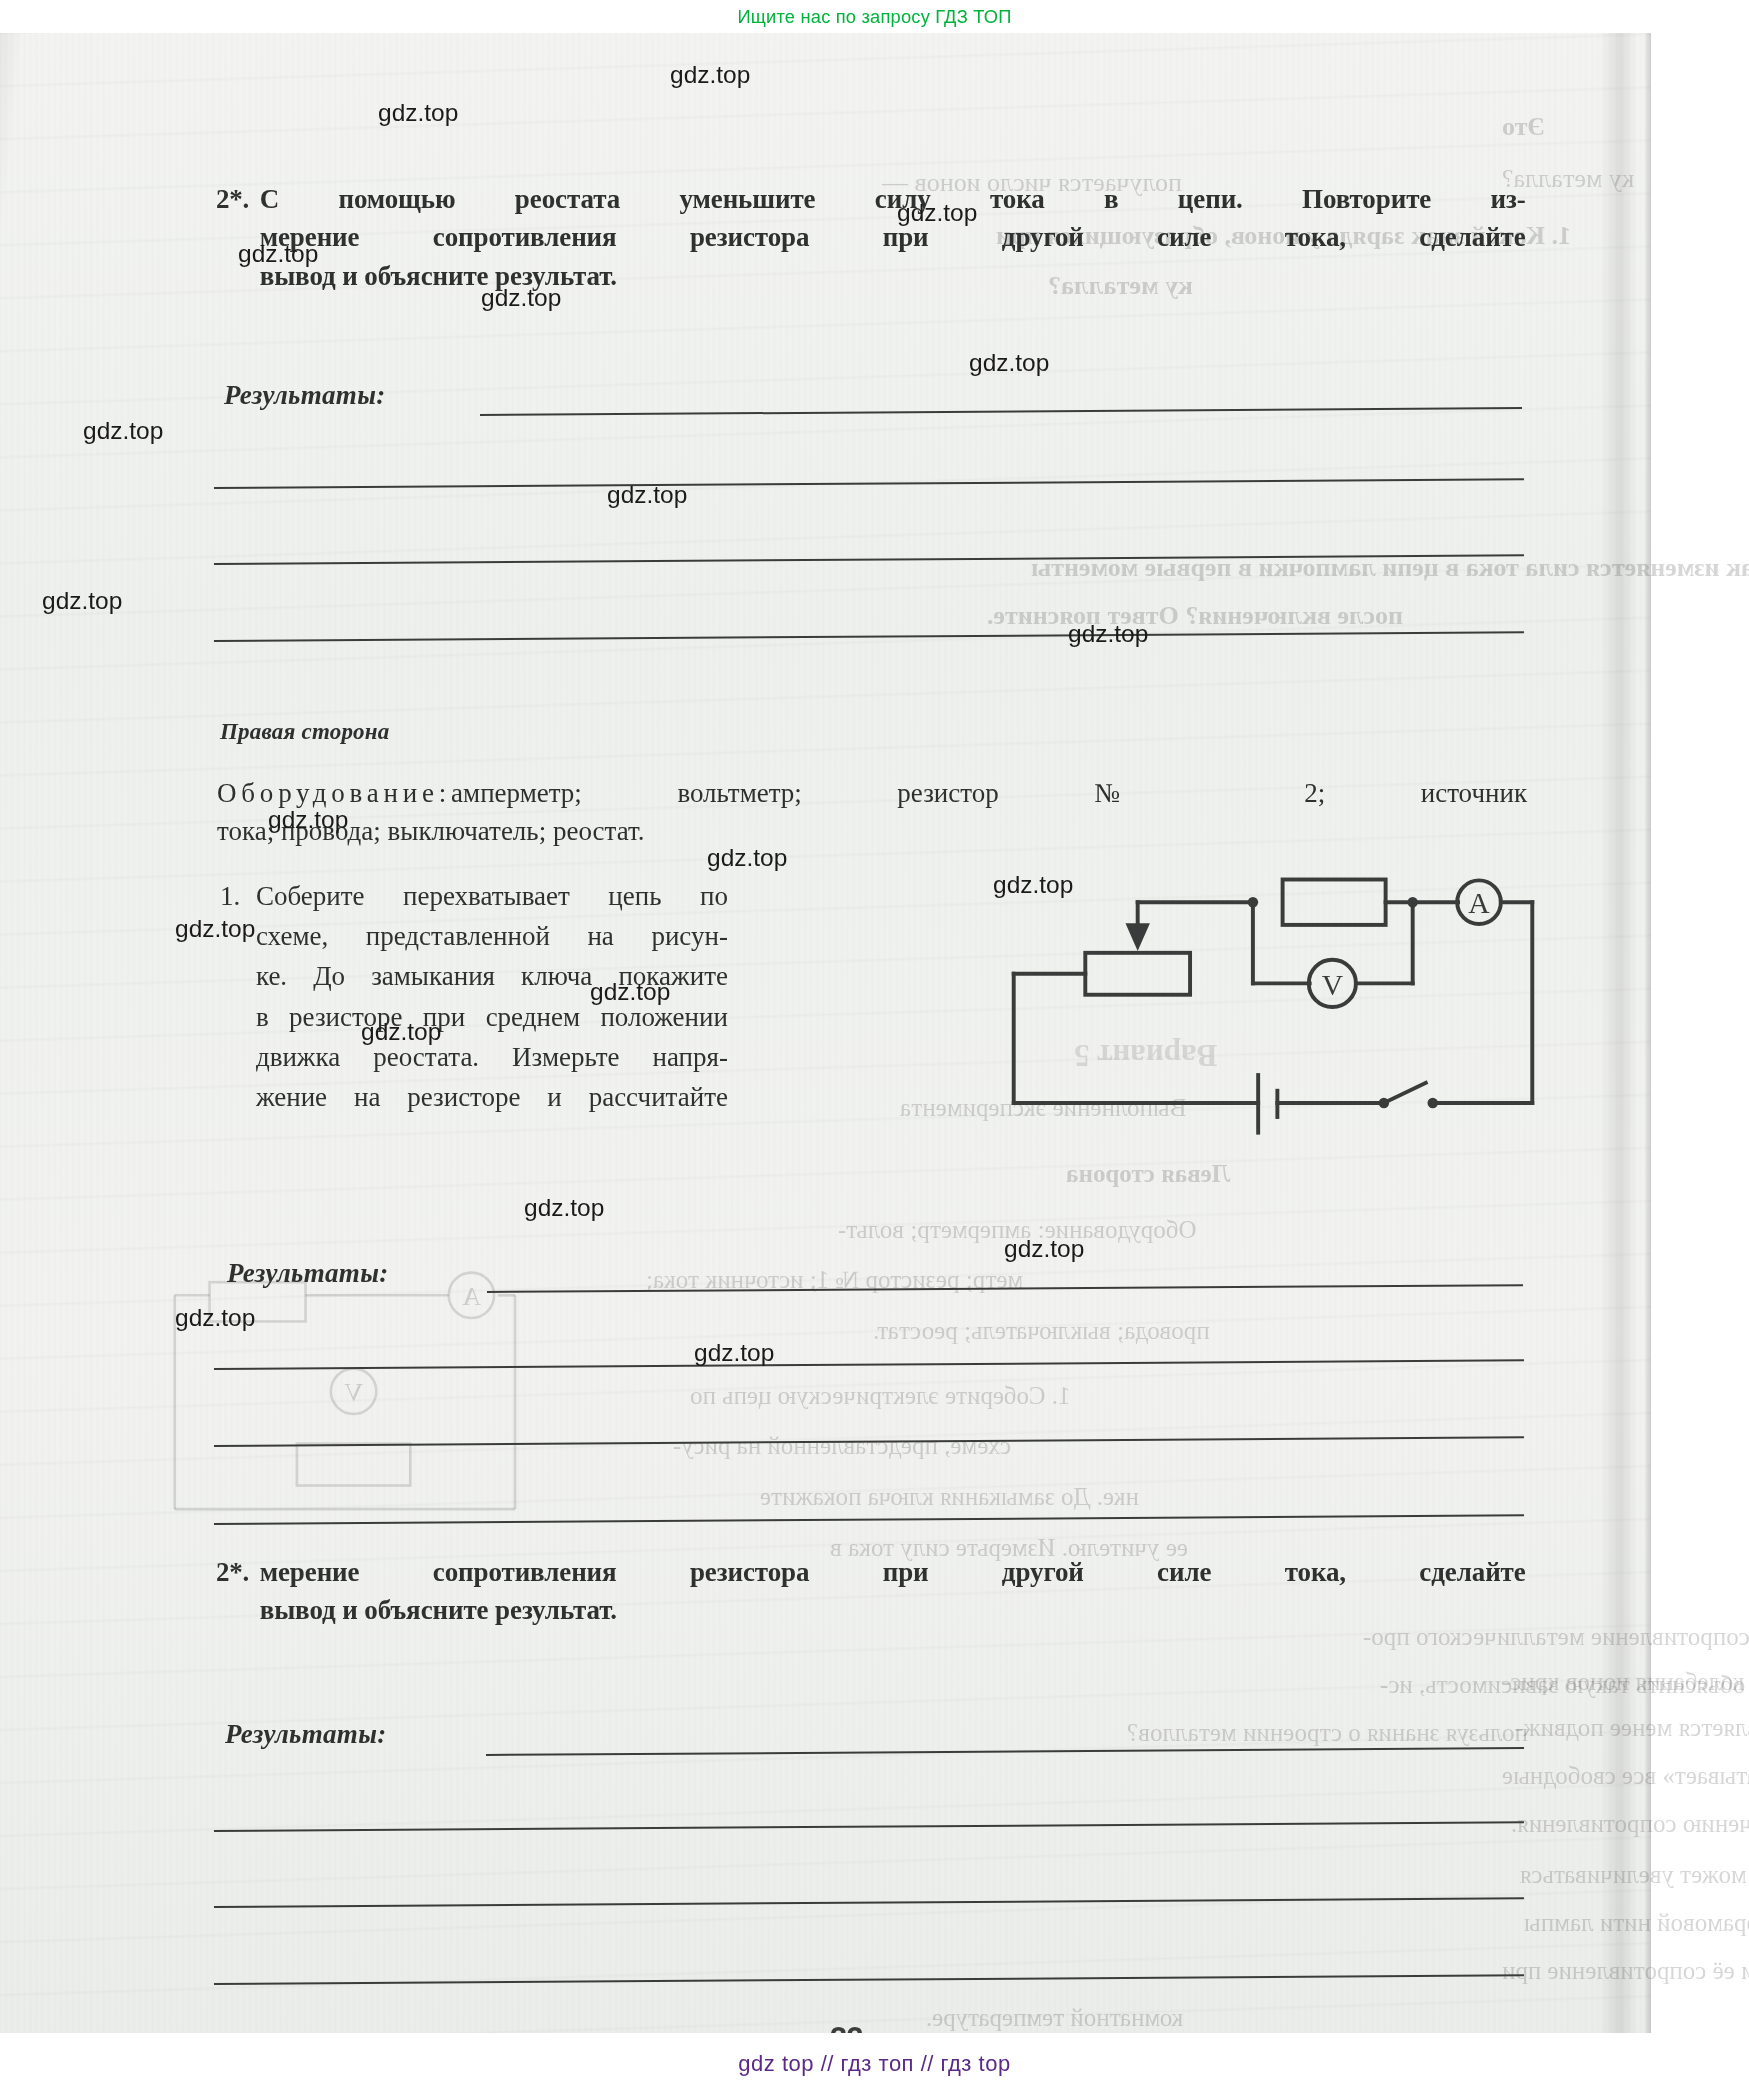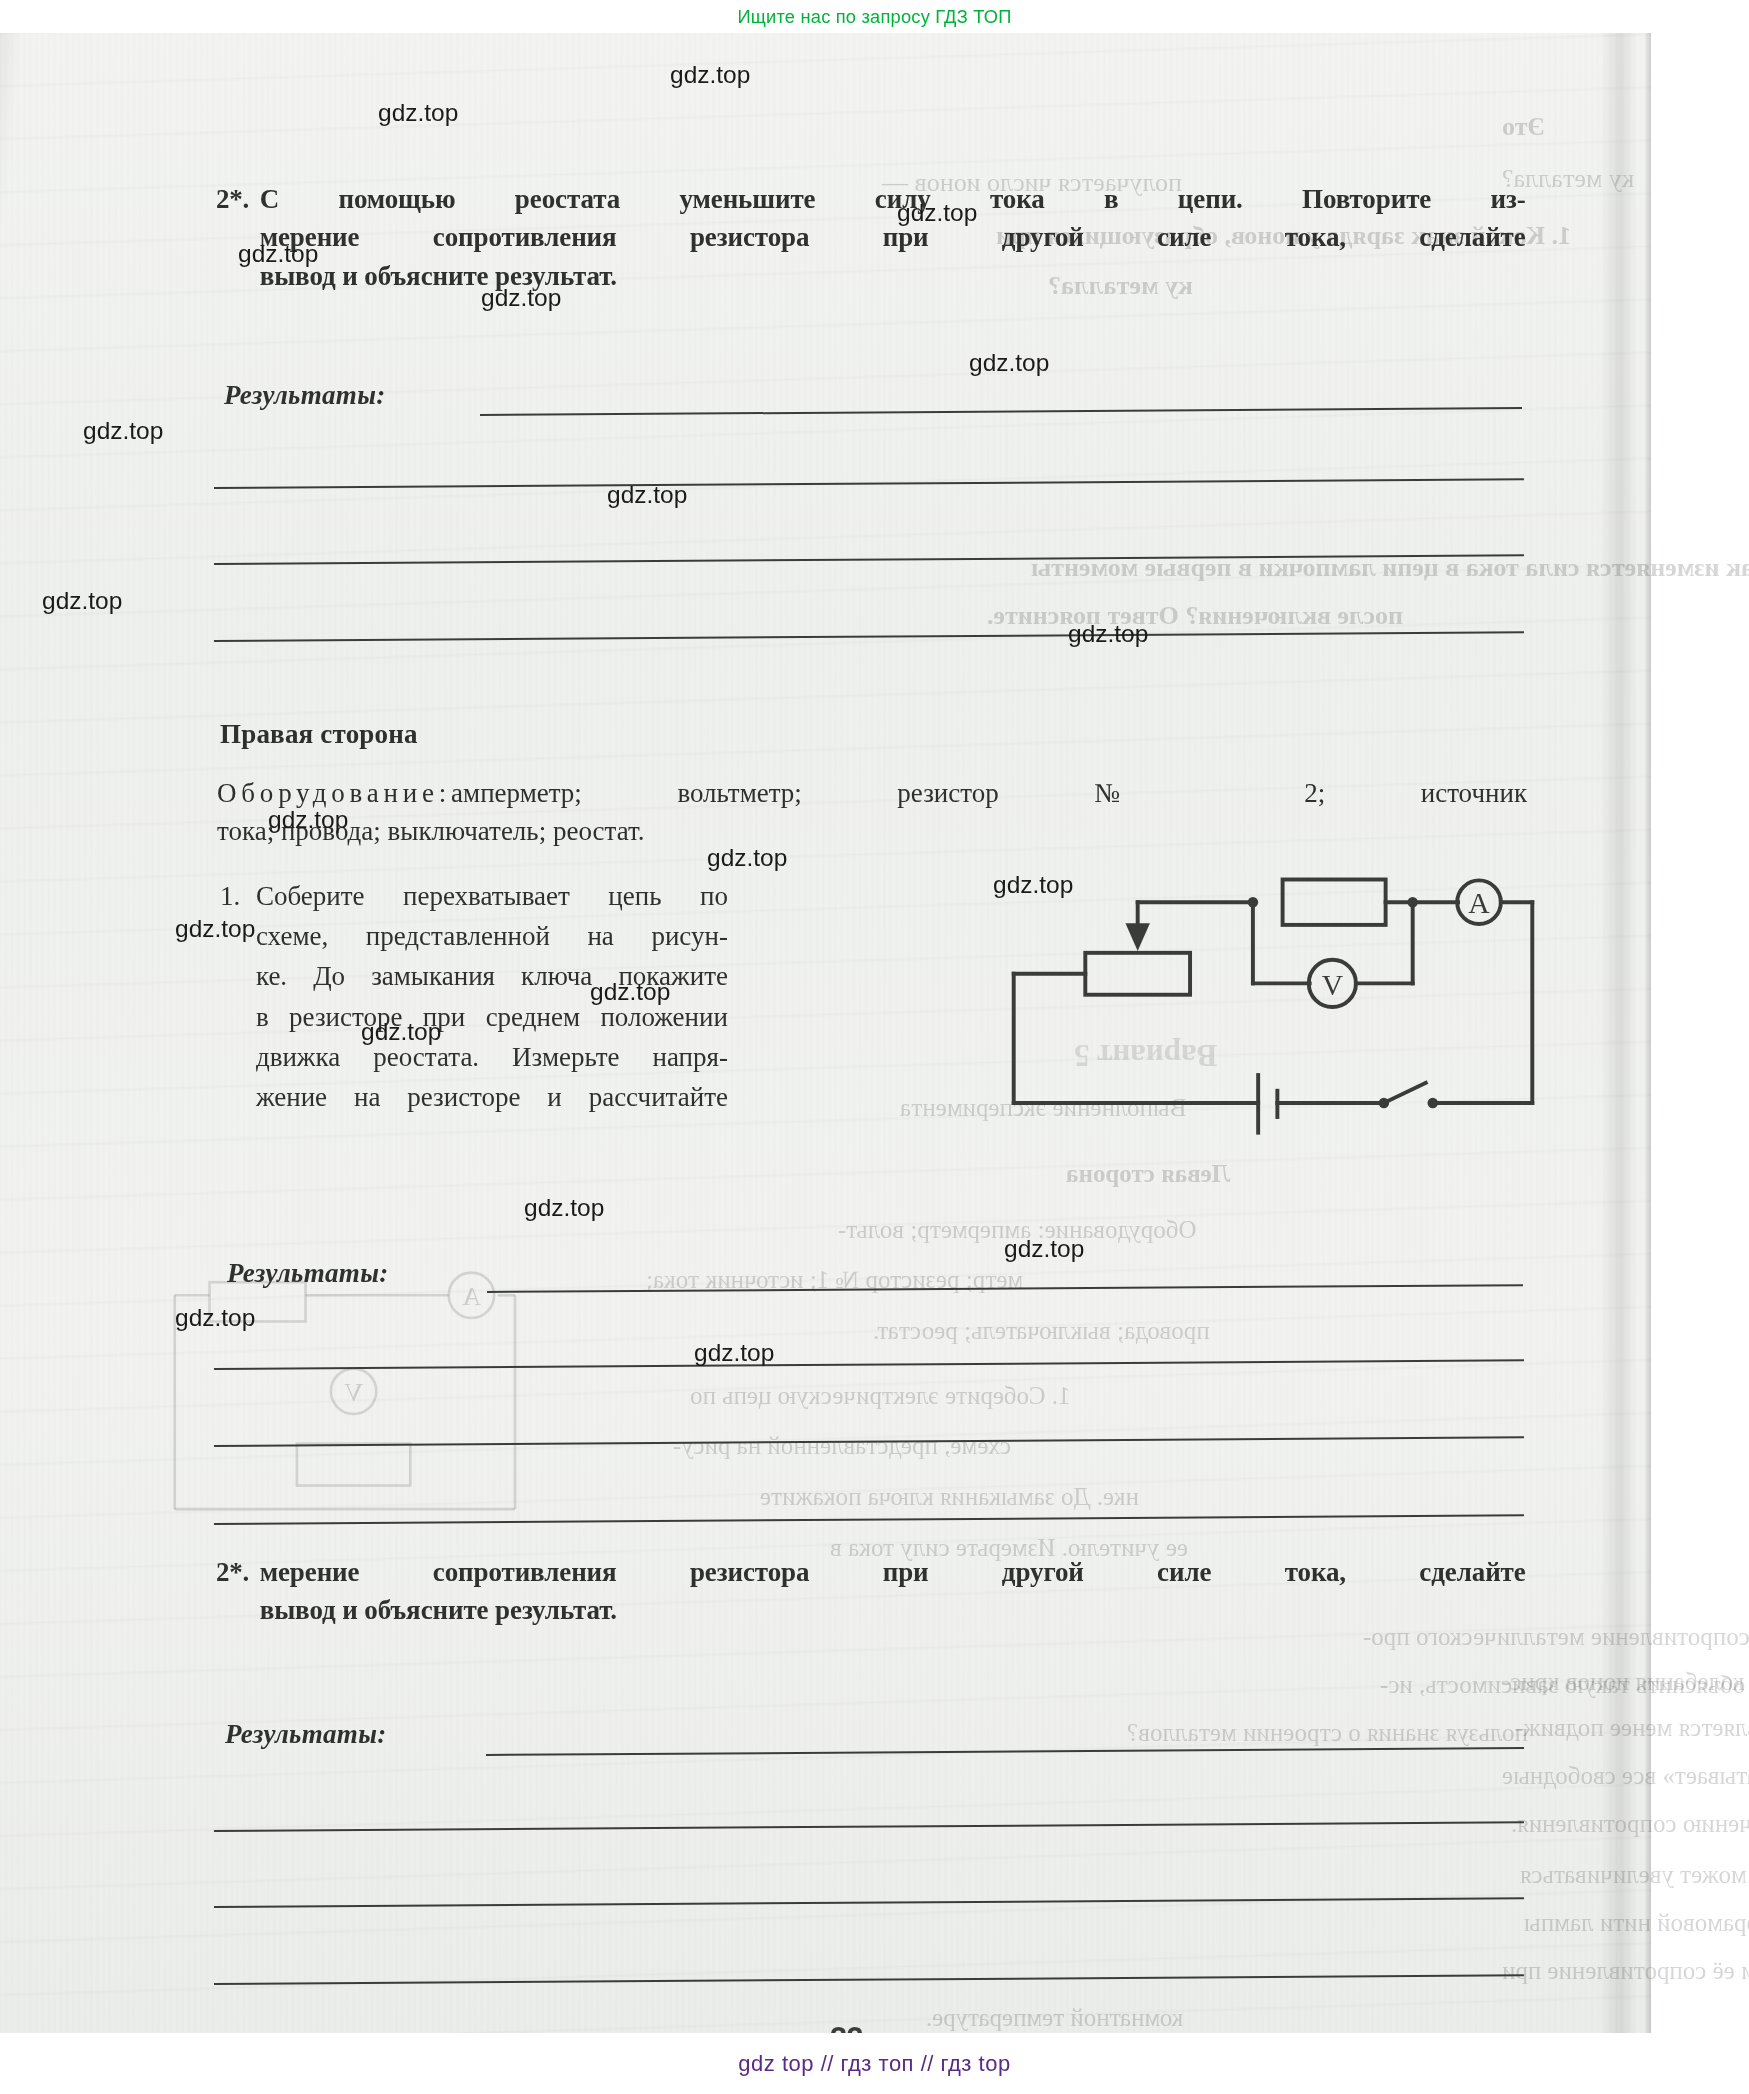--- a/index.html
+++ b/index.html
@@ -147,24 +147,25 @@
 
   .rule {
     position: absolute;
     height: 0;
     border-top: 2.6px solid #3a3c3b;
     transform-origin: left center;
   }
 
   .heading {
     position: absolute;
-    font-size: 27px;
+    font-size: 23px;
     font-weight: 700;
     color: #2e3030;
     letter-spacing: 0.2px;
+    font-style: italic;
   }
   .equip {
     position: absolute;
     font-size: 27px;
     font-weight: 400;
     color: #2e3030;
     line-height: 1.42;
     width: 873px;
     text-align: justify;
   }

